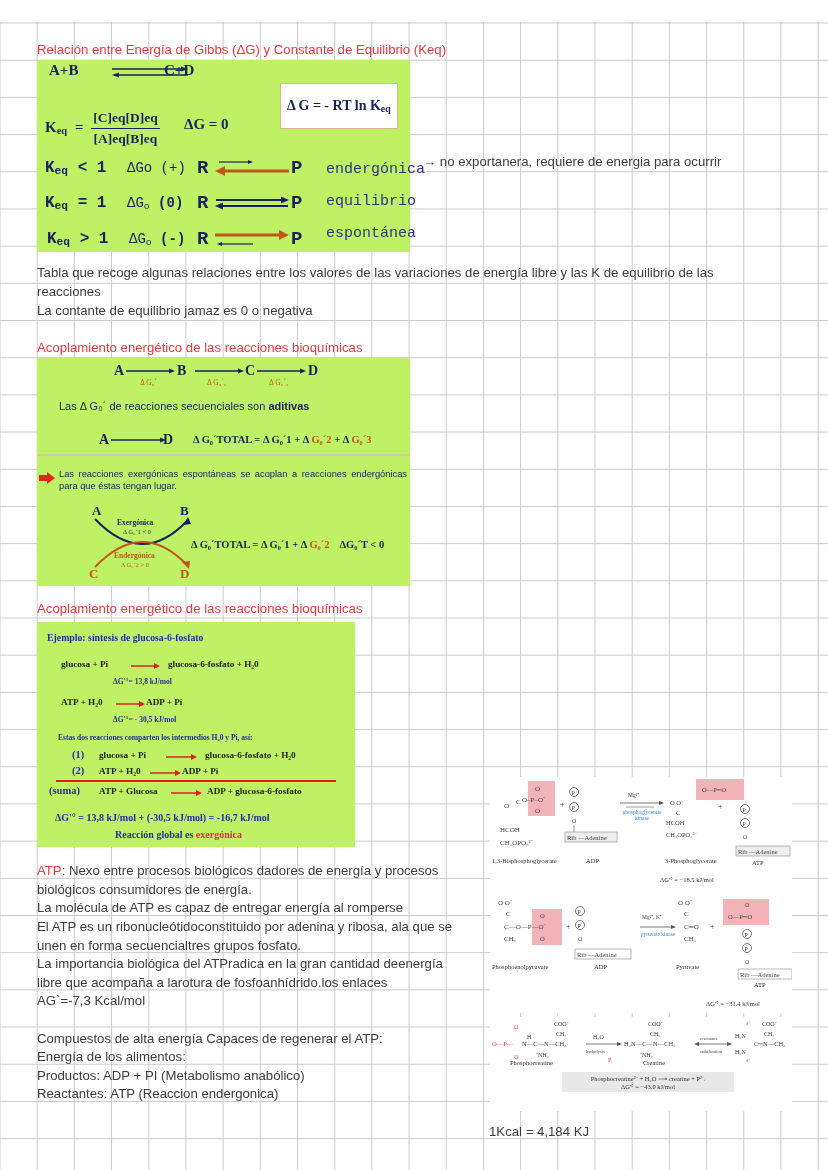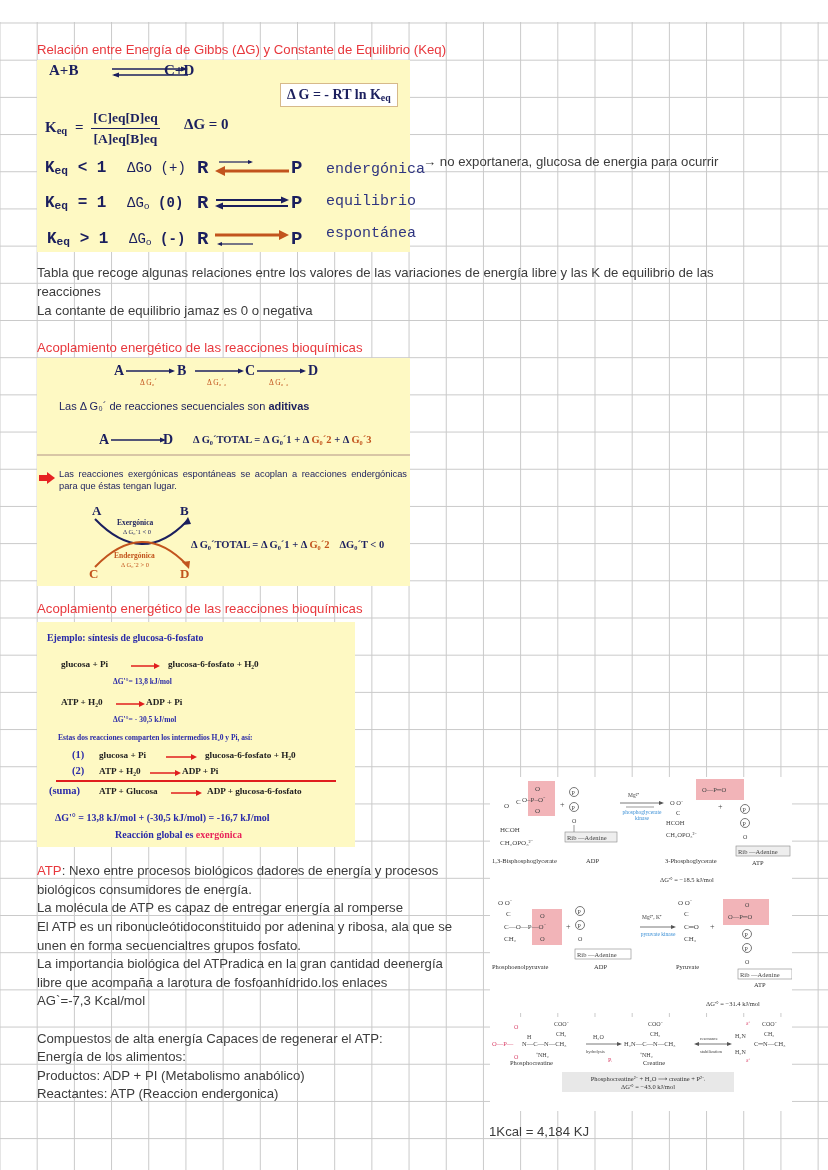--- a/index.html
+++ b/index.html
@@ -12,31 +12,31 @@
     background-size: 37.2px 37.2px;
     background-position: -0.5px 22.5px;
     font-family: "Liberation Sans", sans-serif;
     color: #333;
   }
   .topband { position:absolute; left:0; top:0; width:828px; height:22px; background:#fff; }
   .abs { position:absolute; }
   .note { font-size: 13.2px; color:#3c3c3c; line-height: 18.6px; white-space: nowrap; }
   .heading { font-size: 13.2px; color:#e8383d; line-height: 18px; white-space: nowrap; }
   .red { color:#e8383d; }
-  .slide { position:absolute; background:#fef9c3; }
+  .slide { position:absolute; background:#bef264; }
   .serif { font-family: "Liberation Serif", serif; }
   .navy { color:#1b1f5e; }
   .orange { color:#c2541d; }
   .bold { font-weight: bold; }
   .sub { font-size: 70%; vertical-align: -2px; }
   .tiny { font-size: 7.5px; }
   .frac { display:inline-block; text-align:center; vertical-align: middle; }
   .frac .num { display:block; border-bottom: 1.5px solid #1b1f5e; padding: 0 2px 2px; }
   .frac .den { display:block; padding-top: 2px; }
-  .eqbox { border: 1.5px solid #d6b98a; padding: 3px 6px; background:#fff; }
+  .eqbox { border: 1.5px solid #d6b98a; padding: 14px 6px; background:#fff; }
   .vrow { position:absolute; font-family: Liberation Mono, monospace; color:#1b1f5e; font-weight: bold; font-size: 16px; white-space: nowrap; }
   .ex-text { font-family: Liberation Serif, serif; font-weight: bold; font-size: 9.2px; color:#222; white-space: nowrap; }
   .ex-blue { color:#2a2aa8; }
   .ex-small { font-size: 7.5px; }
   .chem { position:absolute; background:#fff; font-family: "Liberation Serif", serif; color:#333; }
 </style>
 </head>
 <body>
 
 <div class="topband"></div>
@@ -106,21 +106,21 @@
   <svg class="abs" style="left:176px; top:76px;" width="78" height="20">
     <line x1="2" y1="7" x2="66" y2="7" stroke="#c2541d" stroke-width="3"></line>
     <polygon points="76,7 66,2 66,12" fill="#c2541d"></polygon>
     <line x1="8" y1="16" x2="40" y2="16" stroke="#1b1f5e" stroke-width="1.2"></line>
     <polygon points="4,16 9,14 9,18" fill="#1b1f5e"></polygon>
   </svg>
   <div class="vrow" style="left:254px; top:76px; font-size:19px;">P</div>
   <div class="vrow" style="left:289px; top:73px; font-weight:normal; font-size:15px; color:#2f3580;">espontánea</div>
 </div>
 
-<div class="abs note" style="left:423px; top:153px;">→ no exportanera, glucosa de energia para ocurrir</div>
+<div class="abs note" style="left:423px; top:153px;">→ no exportanera, requiere de energia para ocurrir</div>
 
 <div class="abs note" style="left:37px; top:264px;">Tabla que recoge algunas relaciones entre los valores de las variaciones de energía libre y las K de equilibrio de las</div>
 <div class="abs note" style="left:37px; top:283px;">reacciones</div>
 <div class="abs note" style="left:37px; top:302px;">La contante de equilibrio jamaz es 0 o negativa</div>
 
 <div class="abs heading" style="left:37px; top:339px;">Acoplamiento energético de las reacciones bioquímicas</div>
 
 <div class="slide" style="left:37px; top:358px; width:373px; height:228px;">
 
   <div class="abs serif navy bold" style="left:77px; top:5px; font-size:14px;">A</div>

